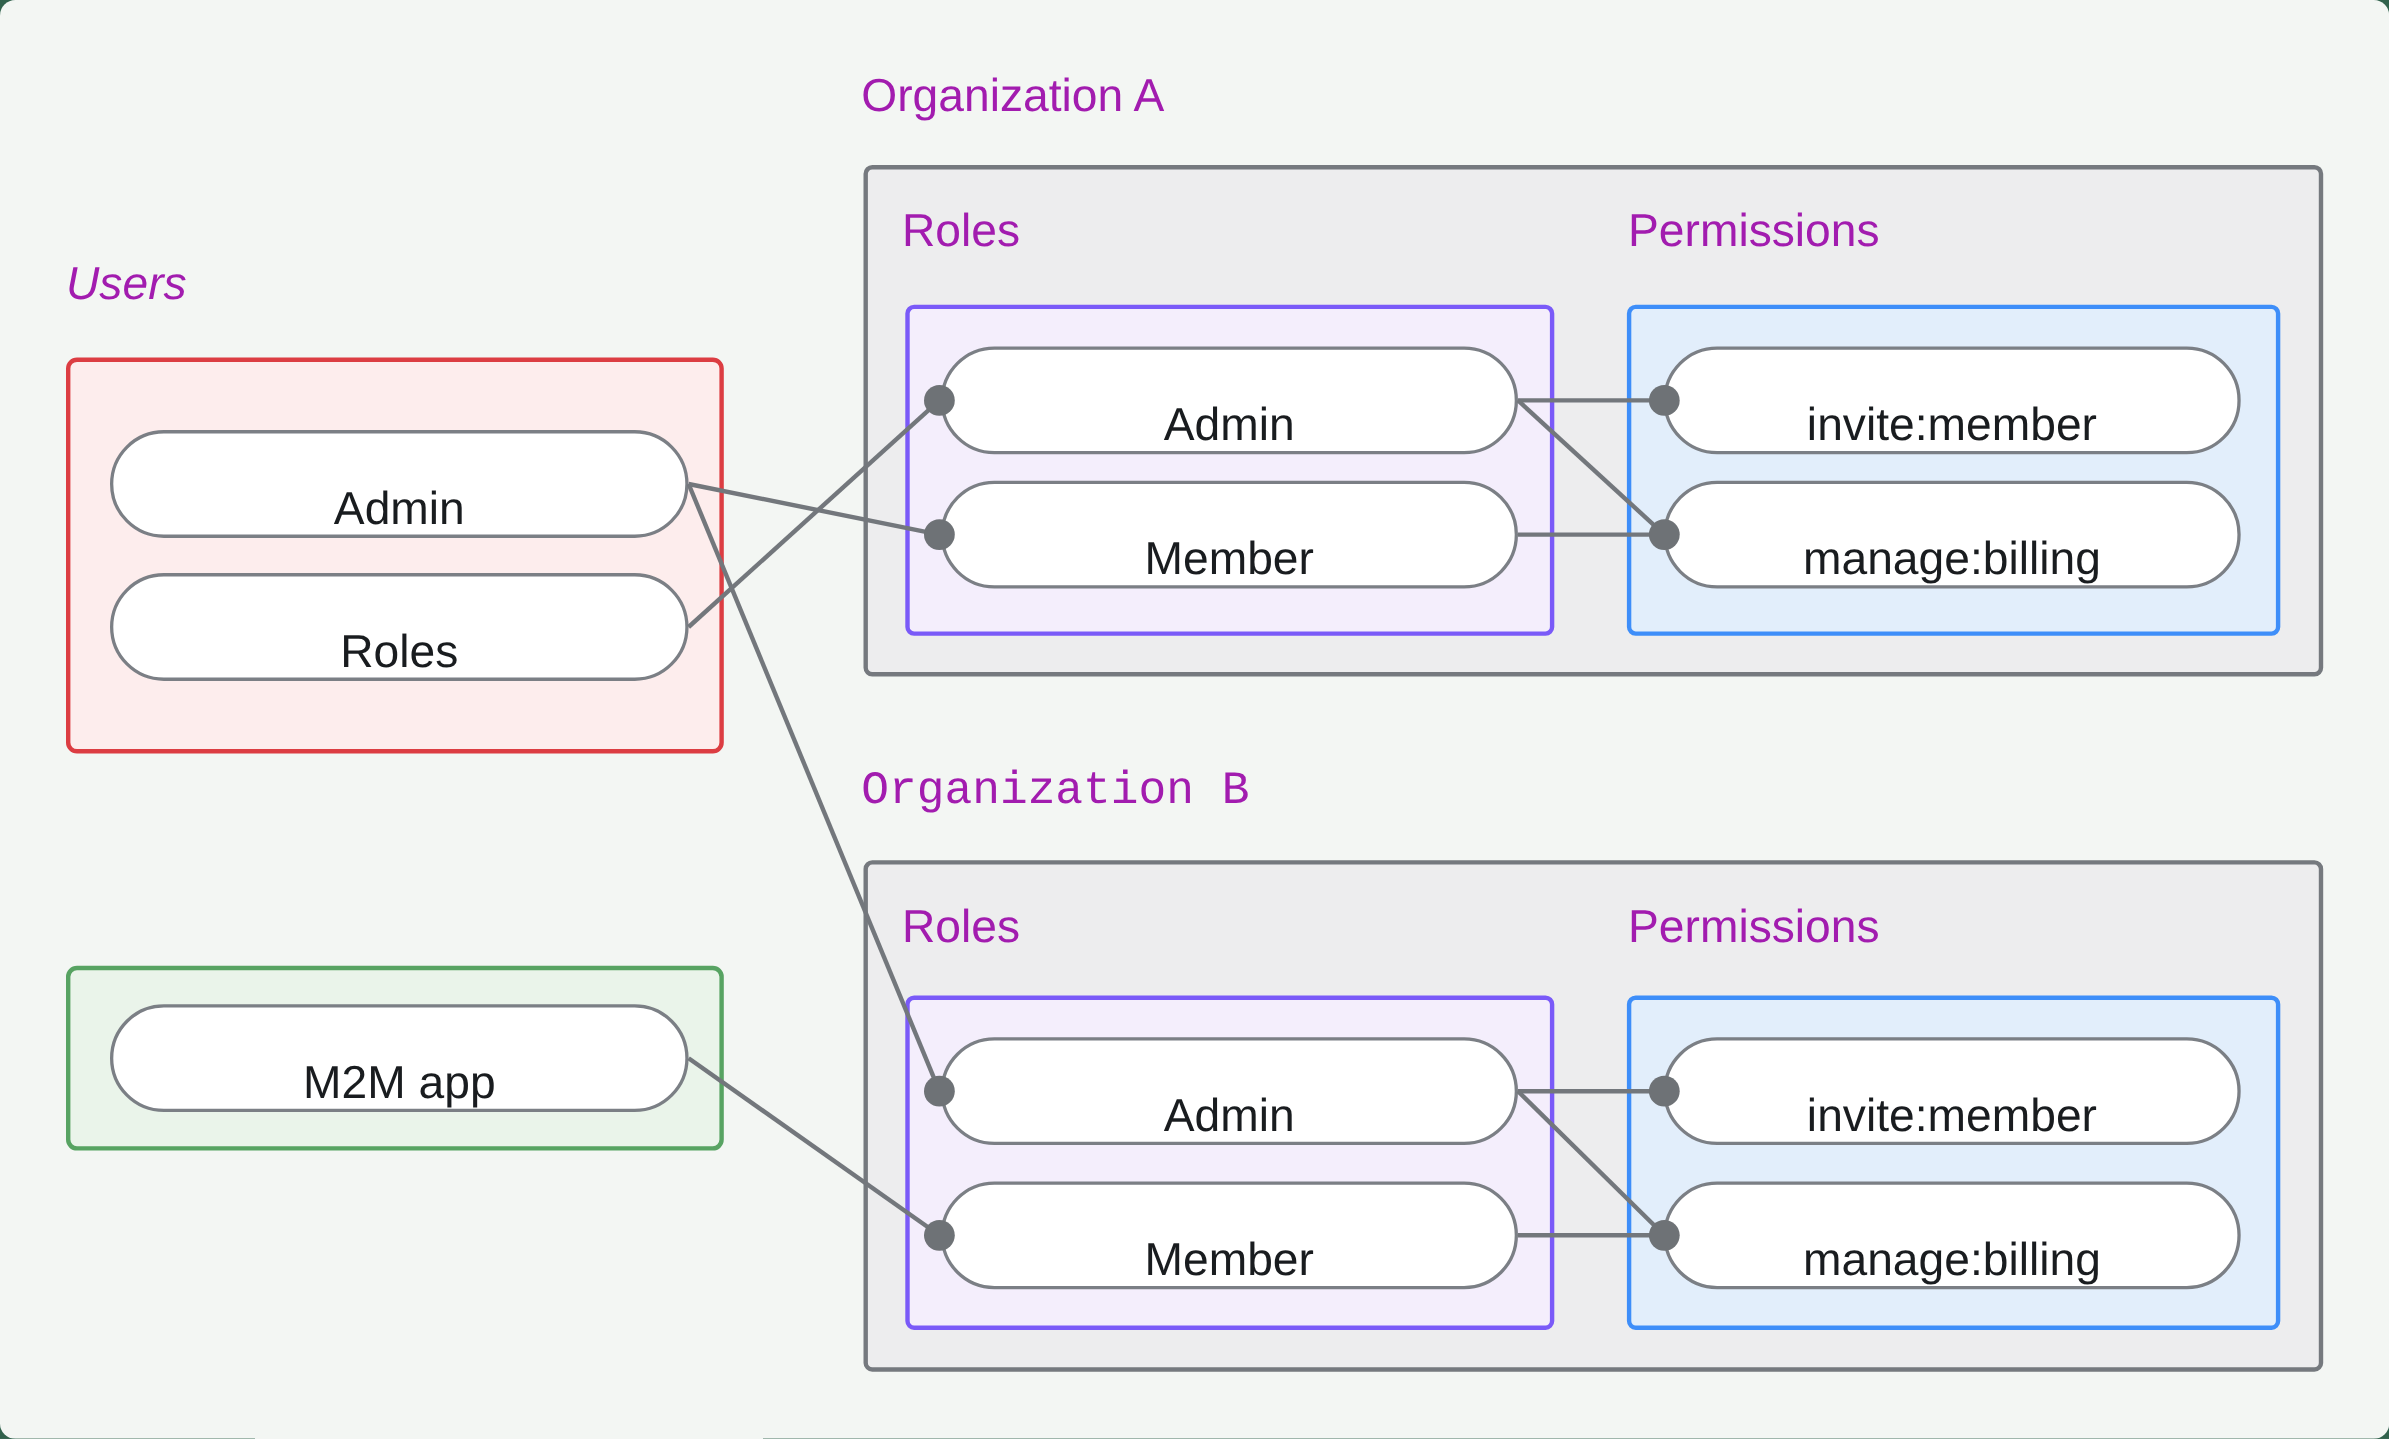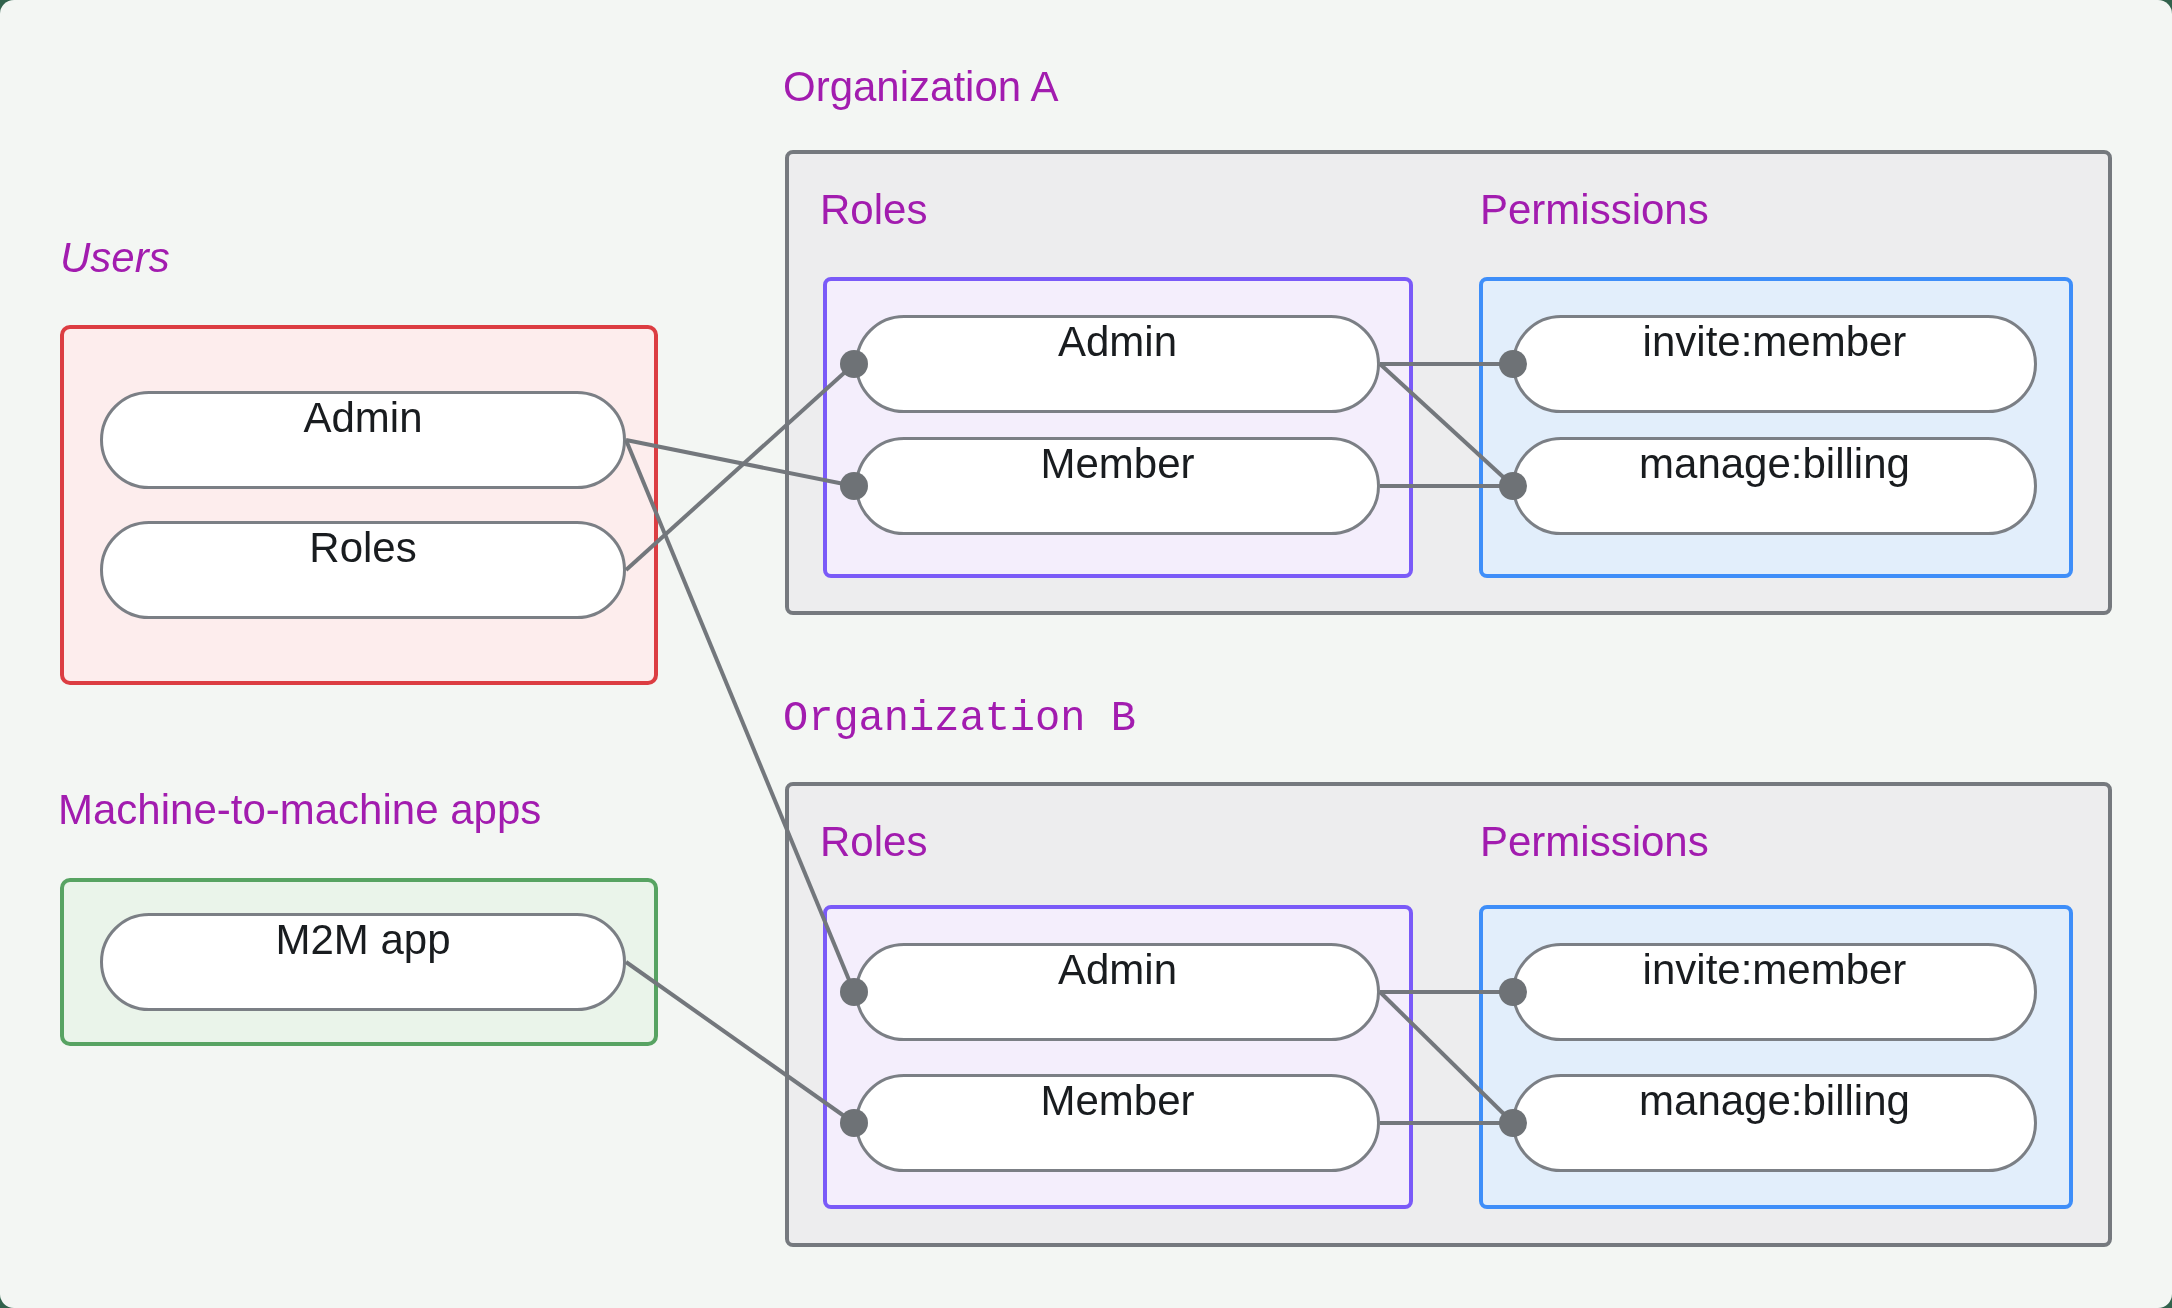--- a/index.html
+++ b/index.html
@@ -35,21 +35,21 @@
   .roles-box   { border: 4px solid #7a5af8; background: #f4eefc; border-radius: 8px; }
   .perms-box   { border: 4px solid #3e8ef9; background: #e2eefb; border-radius: 8px; }
   .pill {
     position: absolute;
     box-sizing: border-box;
     height: 98px;
     border: 3px solid #7b7f85;
     border-radius: 49px;
     background: #ffffff;
     display: flex;
-    align-items: flex-start;
+    align-items: flex-end;
     justify-content: center;
     font-size: 42px;
     font-weight: 400;
     color: #191c1f;
     white-space: nowrap;
   }
   svg.edges {
     position: absolute;
     left: 0;
     top: 0;
@@ -67,21 +67,20 @@
 
   <div class="section-label" style="left:60px; top:233px;font-style:italic;">Users</div>
   <div class="group-box users-box" style="left:60px; top:325px; width:598px; height:360px;"></div>
   <div class="pill" style="left:100px; top:391px; width:526px;">
     <span>Admin</span>
   </div>
   <div class="pill" style="left:100px; top:521px; width:526px;">
     <span>Roles</span>
   </div>
 
-  <div class="section-label" style="left:58px; top:785px;">Machine-to-machine apps</div>
   <div class="group-box m2m-box" style="left:60px; top:878px; width:598px; height:168px;"></div>
   <div class="pill" style="left:100px; top:913px; width:526px;">
     <span>M2M app</span>
   </div>
 
   <div class="section-label" style="left:783px; top:62px;">Organization A</div>
   <div class="group-box org-box" style="left:785px; top:150px; width:1327px; height:465px;"></div>
   <div class="section-label" style="left:820px; top:185px;">Roles</div>
   <div class="section-label" style="left:1480px; top:185px;">Permissions</div>
   <div class="group-box roles-box" style="left:823px; top:277px; width:590px; height:301px;"></div>

